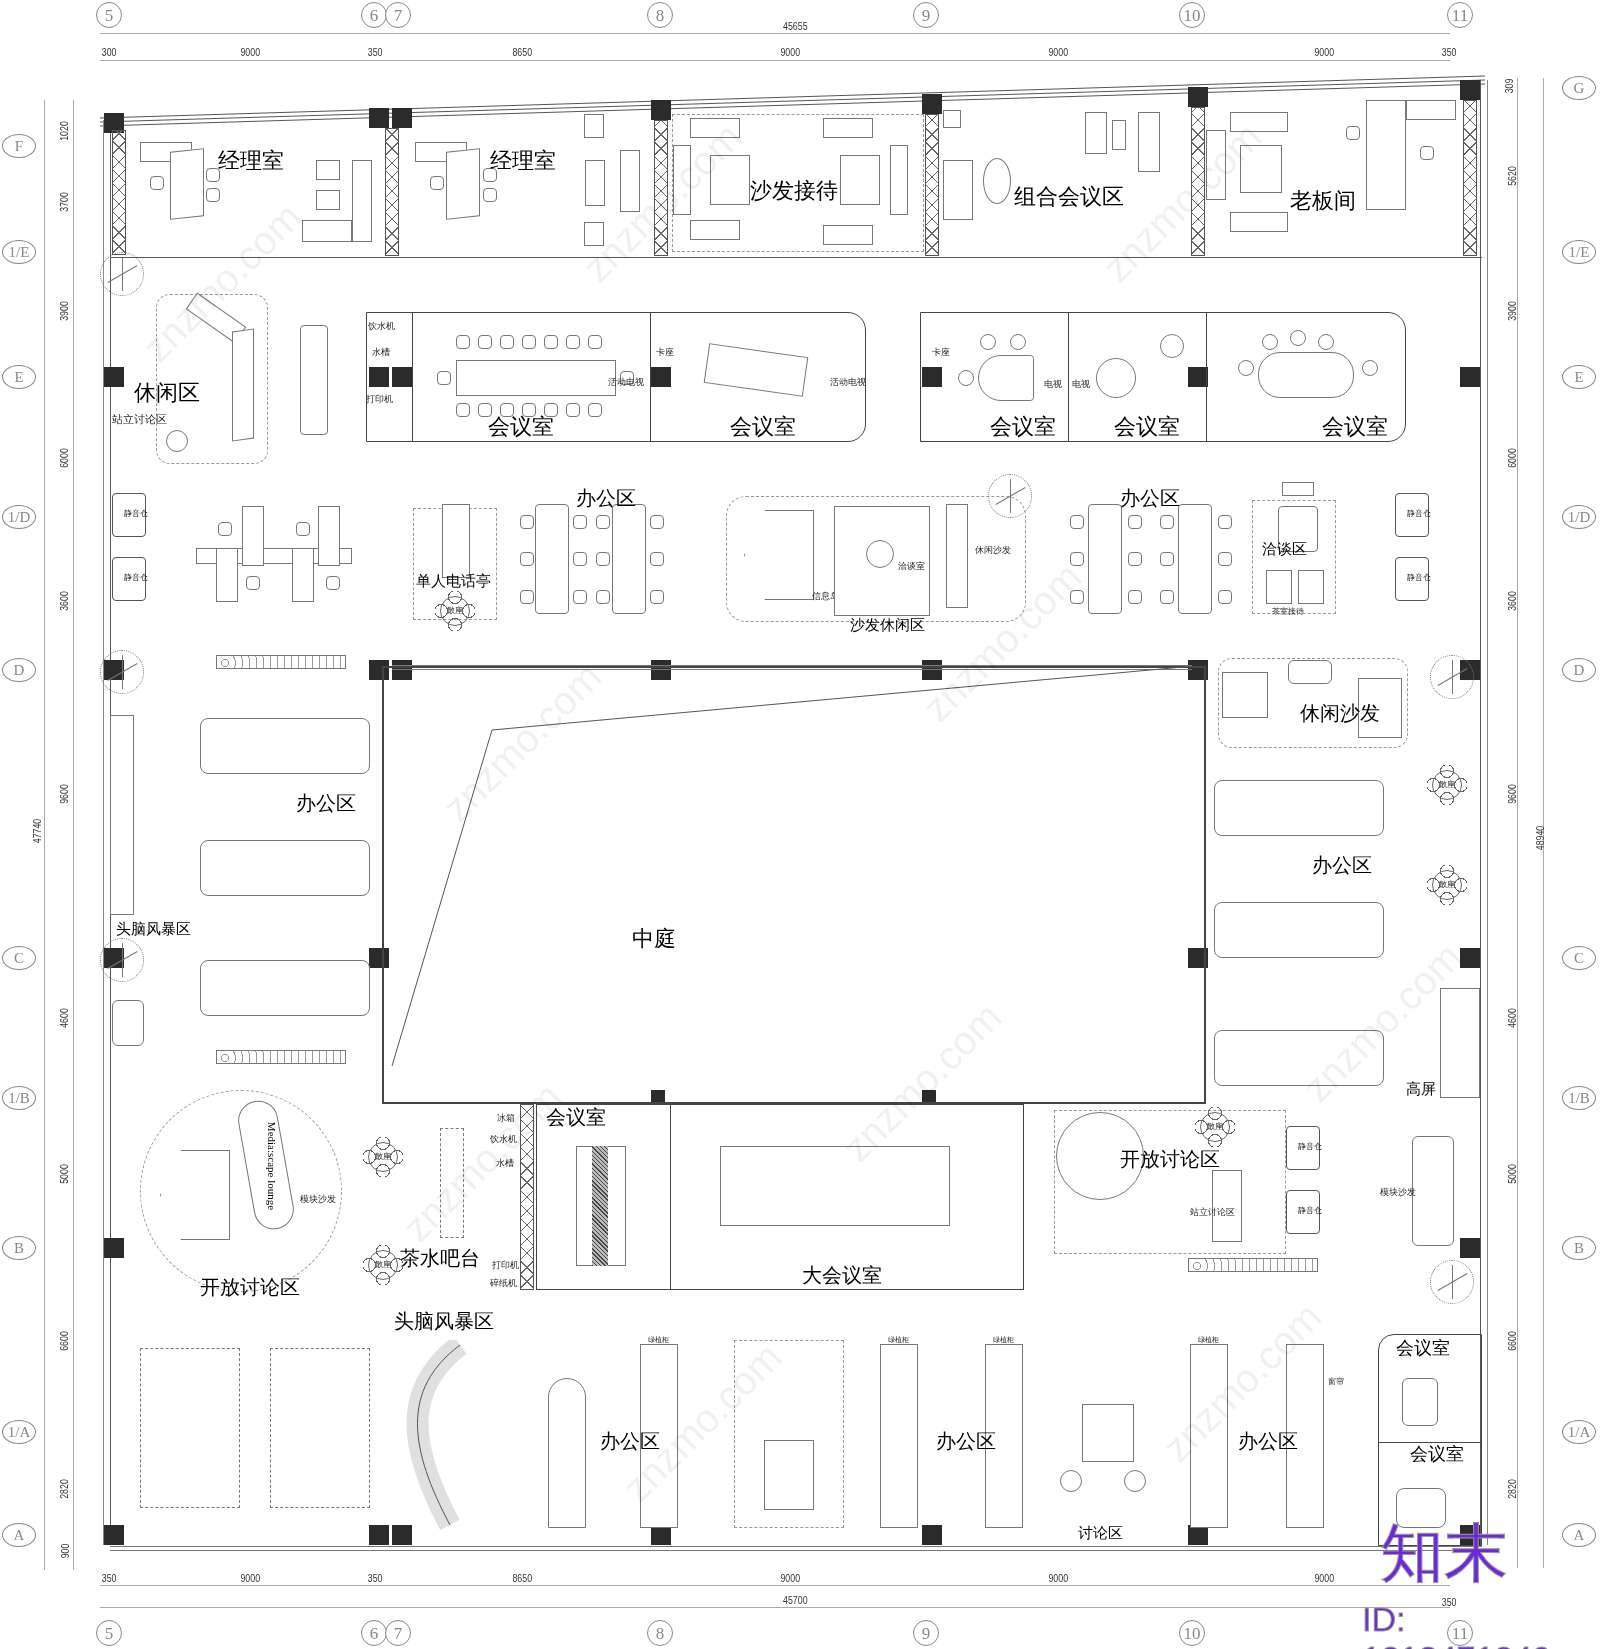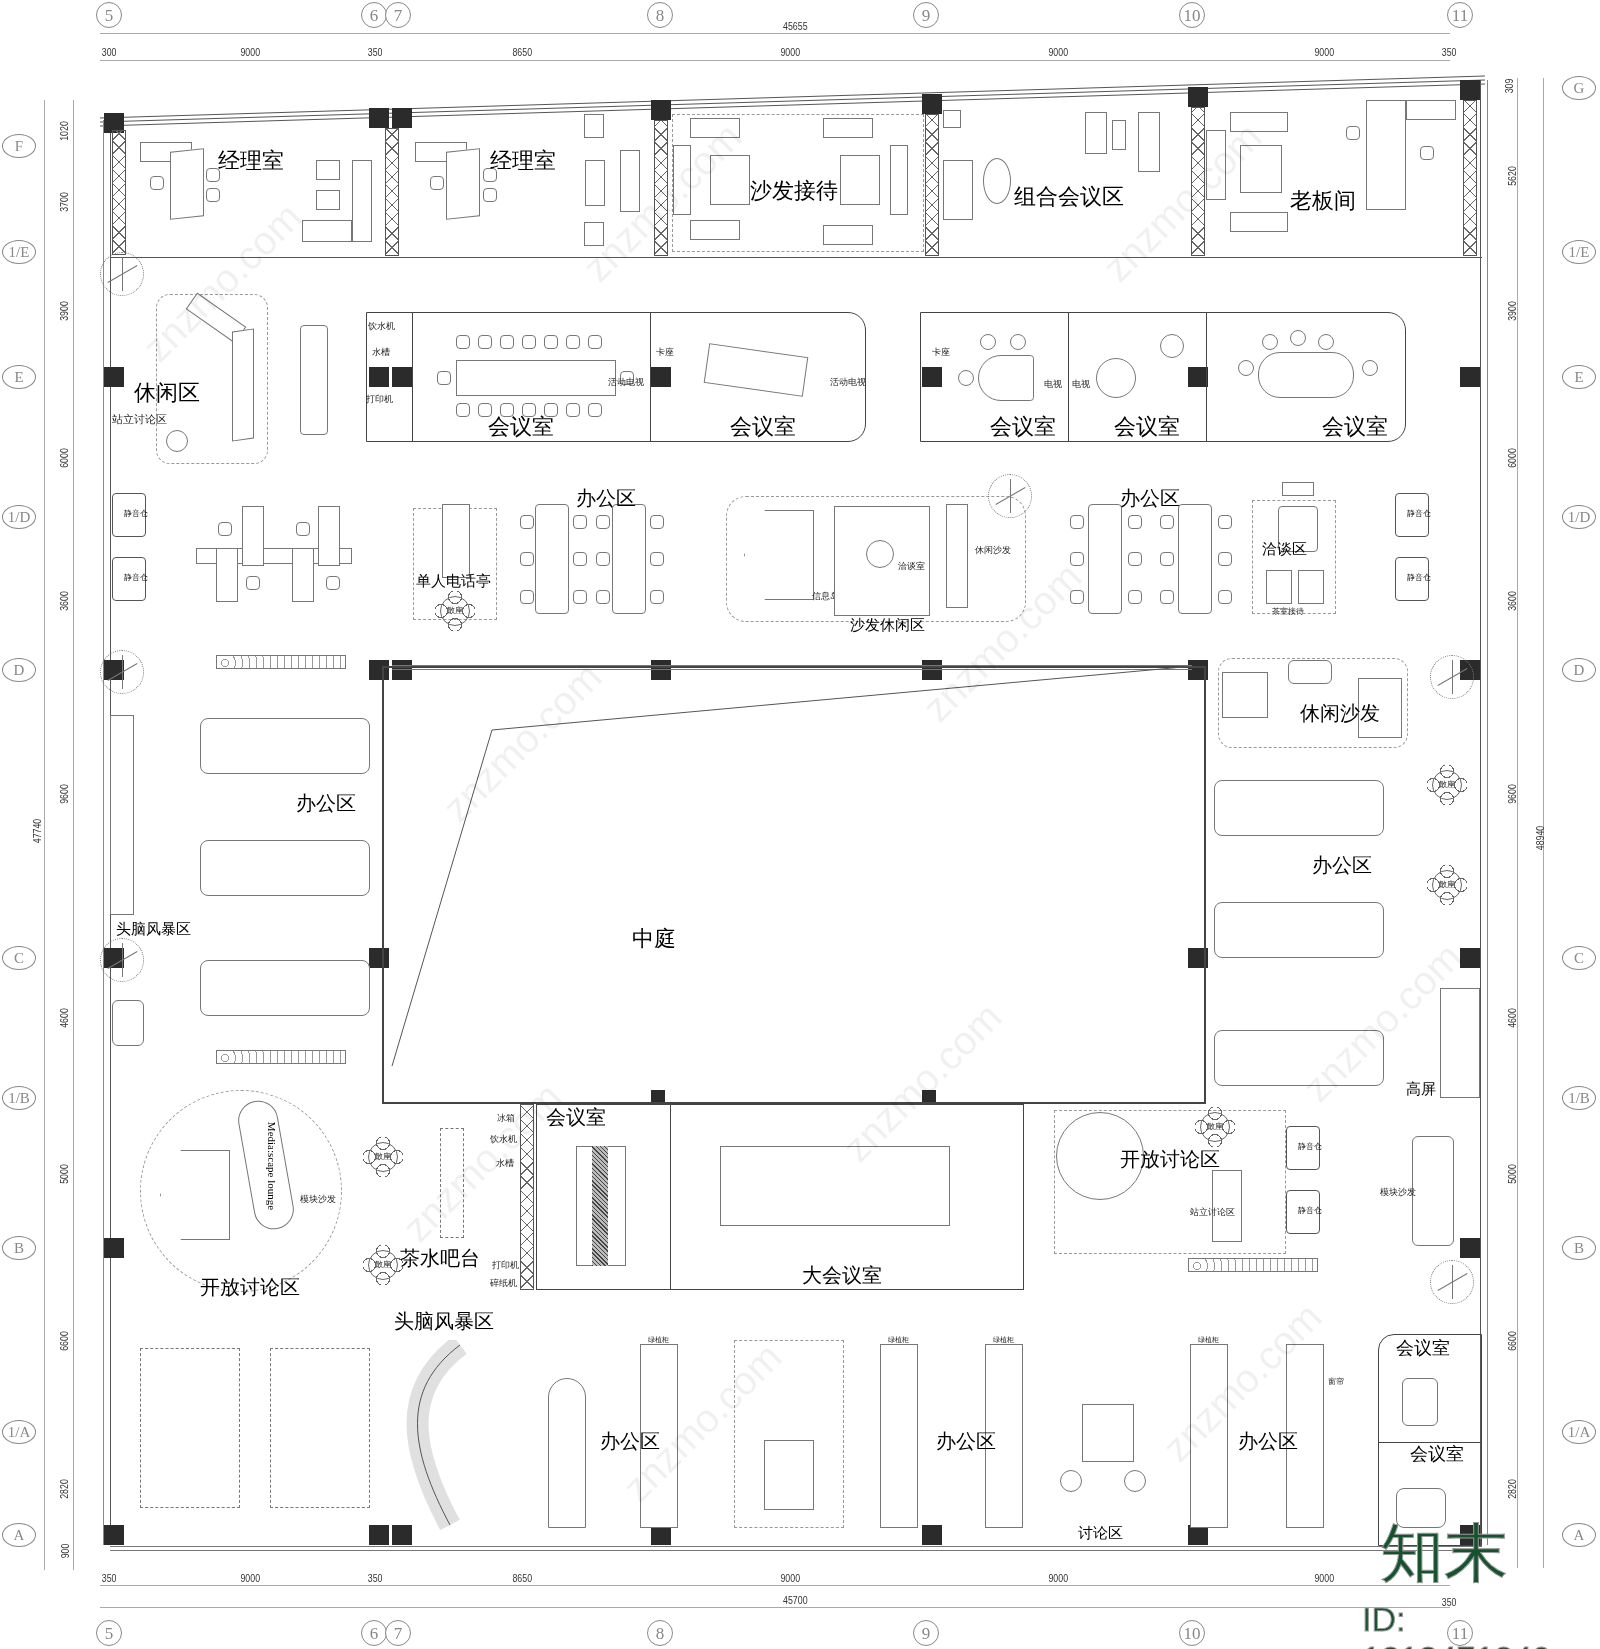--- a/index.html
+++ b/index.html
@@ -32,21 +32,21 @@
   .glass { position:absolute; height:5px; border-top:1px solid #777; border-bottom:1px solid #777; box-sizing:border-box; }
   .stool { position:absolute; width:30px; height:30px; border-radius:50%; border:1px solid #666; box-sizing:border-box; font-size:8px; text-align:center; line-height:28px; }
   .stool::before { content:""; position:absolute; left:-6px; top:-6px; width:40px; height:40px;
                    background: radial-gradient(circle at 50% 6px,transparent 6px,#666 6px 7px,transparent 7px),
                                radial-gradient(circle at 50% 34px,transparent 6px,#666 6px 7px,transparent 7px),
                                radial-gradient(circle at 6px 50%,transparent 6px,#666 6px 7px,transparent 7px),
                                radial-gradient(circle at 34px 50%,transparent 6px,#666 6px 7px,transparent 7px); }
   .pod { position:absolute; width:34px; height:44px; border:1.5px solid #555; border-radius:4px; box-sizing:border-box; }
   .pod span { position:absolute; right:-3px; top:14px; font-size:8px; }
   .watermark { position:absolute; font-size:40px; color:rgba(0,0,0,0.06); transform:rotate(-45deg); white-space:nowrap; font-family:"Liberation Sans", sans-serif; pointer-events:none; }
-  .brand { position:absolute; font-family:"Liberation Sans", sans-serif; color:#14532d; -webkit-text-stroke:1px #999; }
+  .brand { position:absolute; font-family:"Liberation Sans", sans-serif; color:#6d28d9; -webkit-text-stroke:1px #999; }
 </style>
 </head>
 <body>
 
 <div>
   <div class="axis-bubble" style="left:96px;top:2px">5</div>
   <div class="axis-bubble" style="left:361px;top:2px">6</div>
   <div class="axis-bubble" style="left:385px;top:2px">7</div>
   <div class="axis-bubble" style="left:647px;top:2px">8</div>
   <div class="axis-bubble" style="left:913px;top:2px">9</div>

